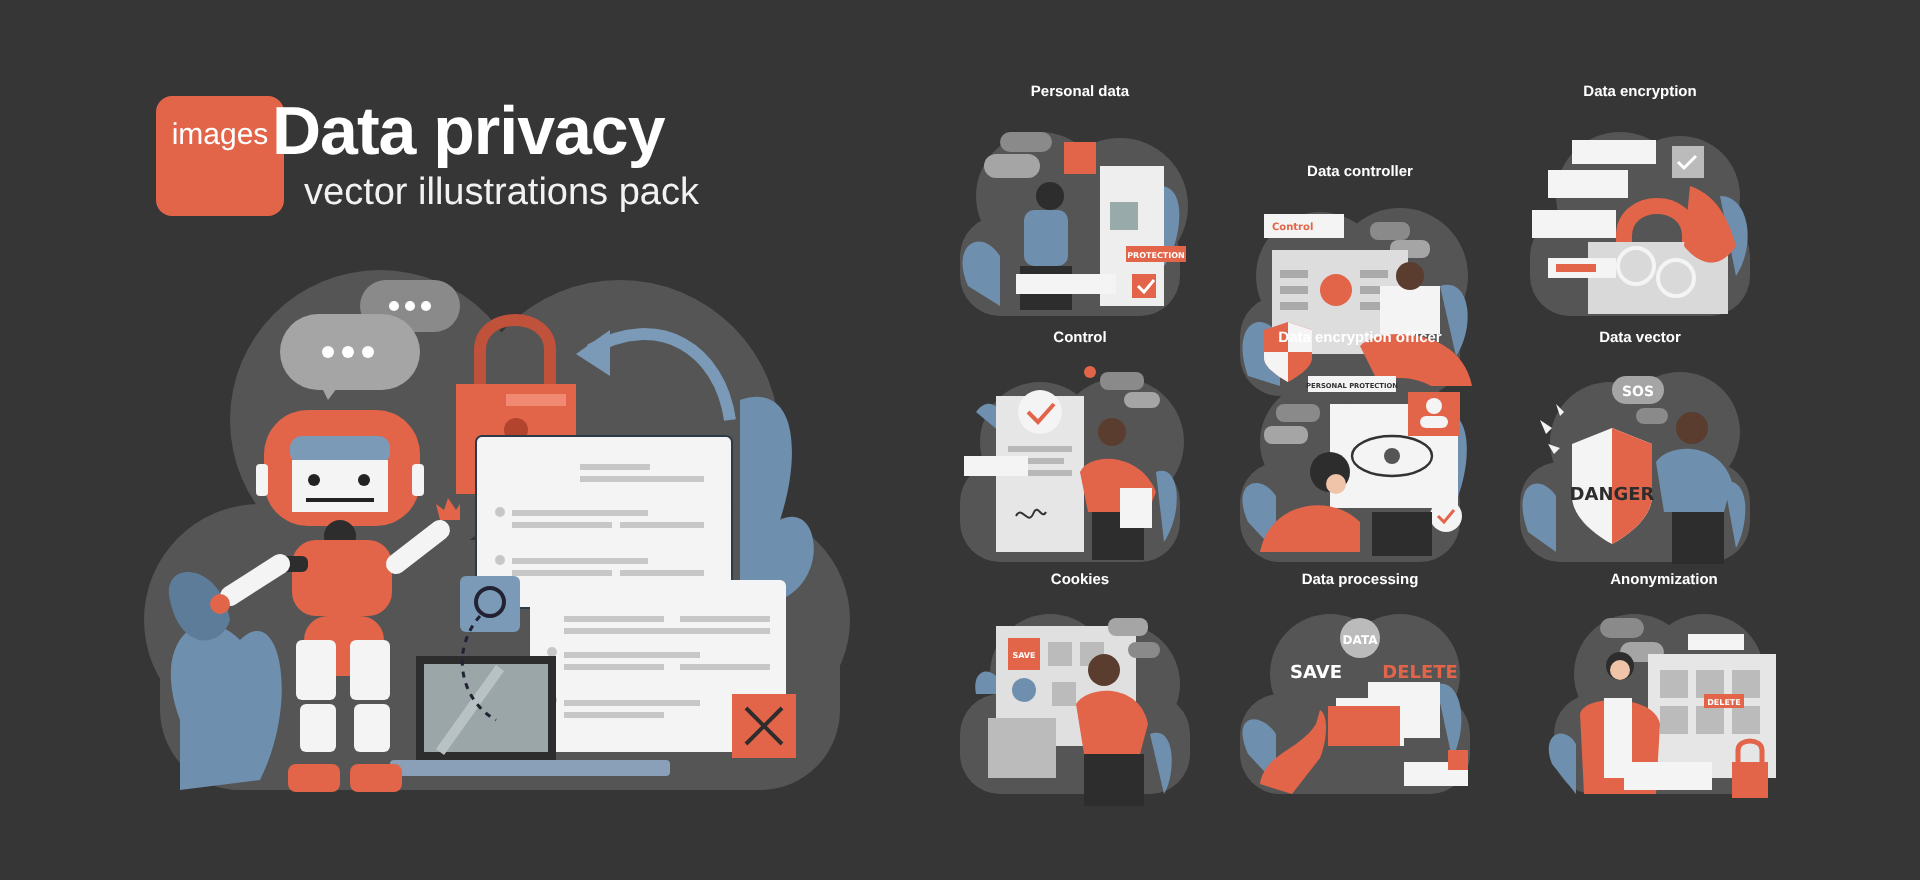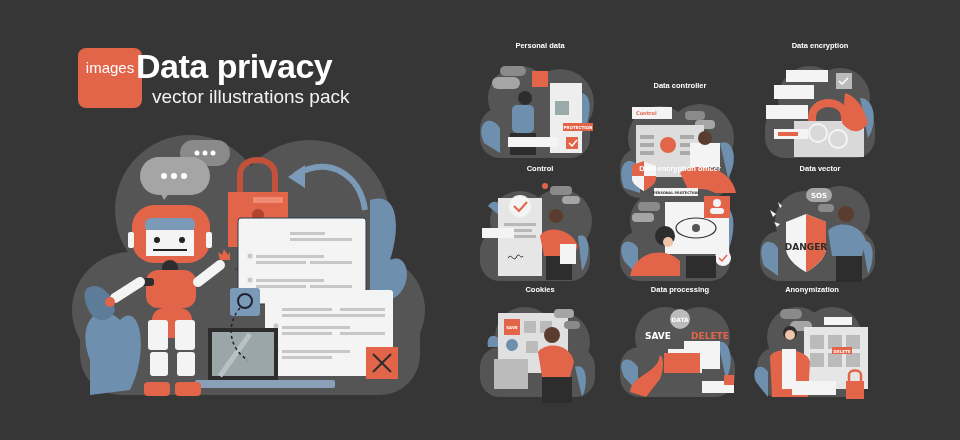--- a/index.html
+++ b/index.html
@@ -370,21 +370,21 @@
     <rect x="74" y="44" width="36" height="28" fill="#f4f4f4"></rect>
     <rect x="58" y="52" width="34" height="30" fill="#f4f4f4"></rect>
     <rect x="54" y="56" width="36" height="30" fill="#e2654a"></rect>
     <rect x="40" y="76" width="70" height="22" fill="#555"></rect>
     <path d="M20 95 C 22 80, 40 78, 48 65 L 50 58 C 54 60, 54 72, 50 82 L 36 100 Z" fill="#e2654a"></path>
     <rect x="92" y="84" width="32" height="12" fill="#f4f4f4"></rect>
     <rect x="114" y="78" width="10" height="10" fill="#e2654a"></rect>
   </svg>
 </div>
 
-<div class="tile" style="left:742px; top:285px;">
+<div class="tile" style="left:762px; top:285px;">
   <div class="cap">Anonymization</div>
   <svg width="140" height="108" viewBox="0 0 140 108">
     <g fill="#555">
         <circle cx="55" cy="40" r="30"></circle>
         <circle cx="90" cy="40" r="30"></circle>
         <rect x="15" y="50" width="110" height="50" rx="20"></rect>
       </g>
     <path d="M14 85 C 8 70, 20 65, 26 75 L 26 100 Z" fill="#6e8fae"></path>
     <path d="M112 50 C 125 48, 126 72, 118 90 Z" fill="#6e8fae"></path>
     <rect x="38" y="12" width="22" height="10" rx="5" fill="#8a8a8a"></rect>

